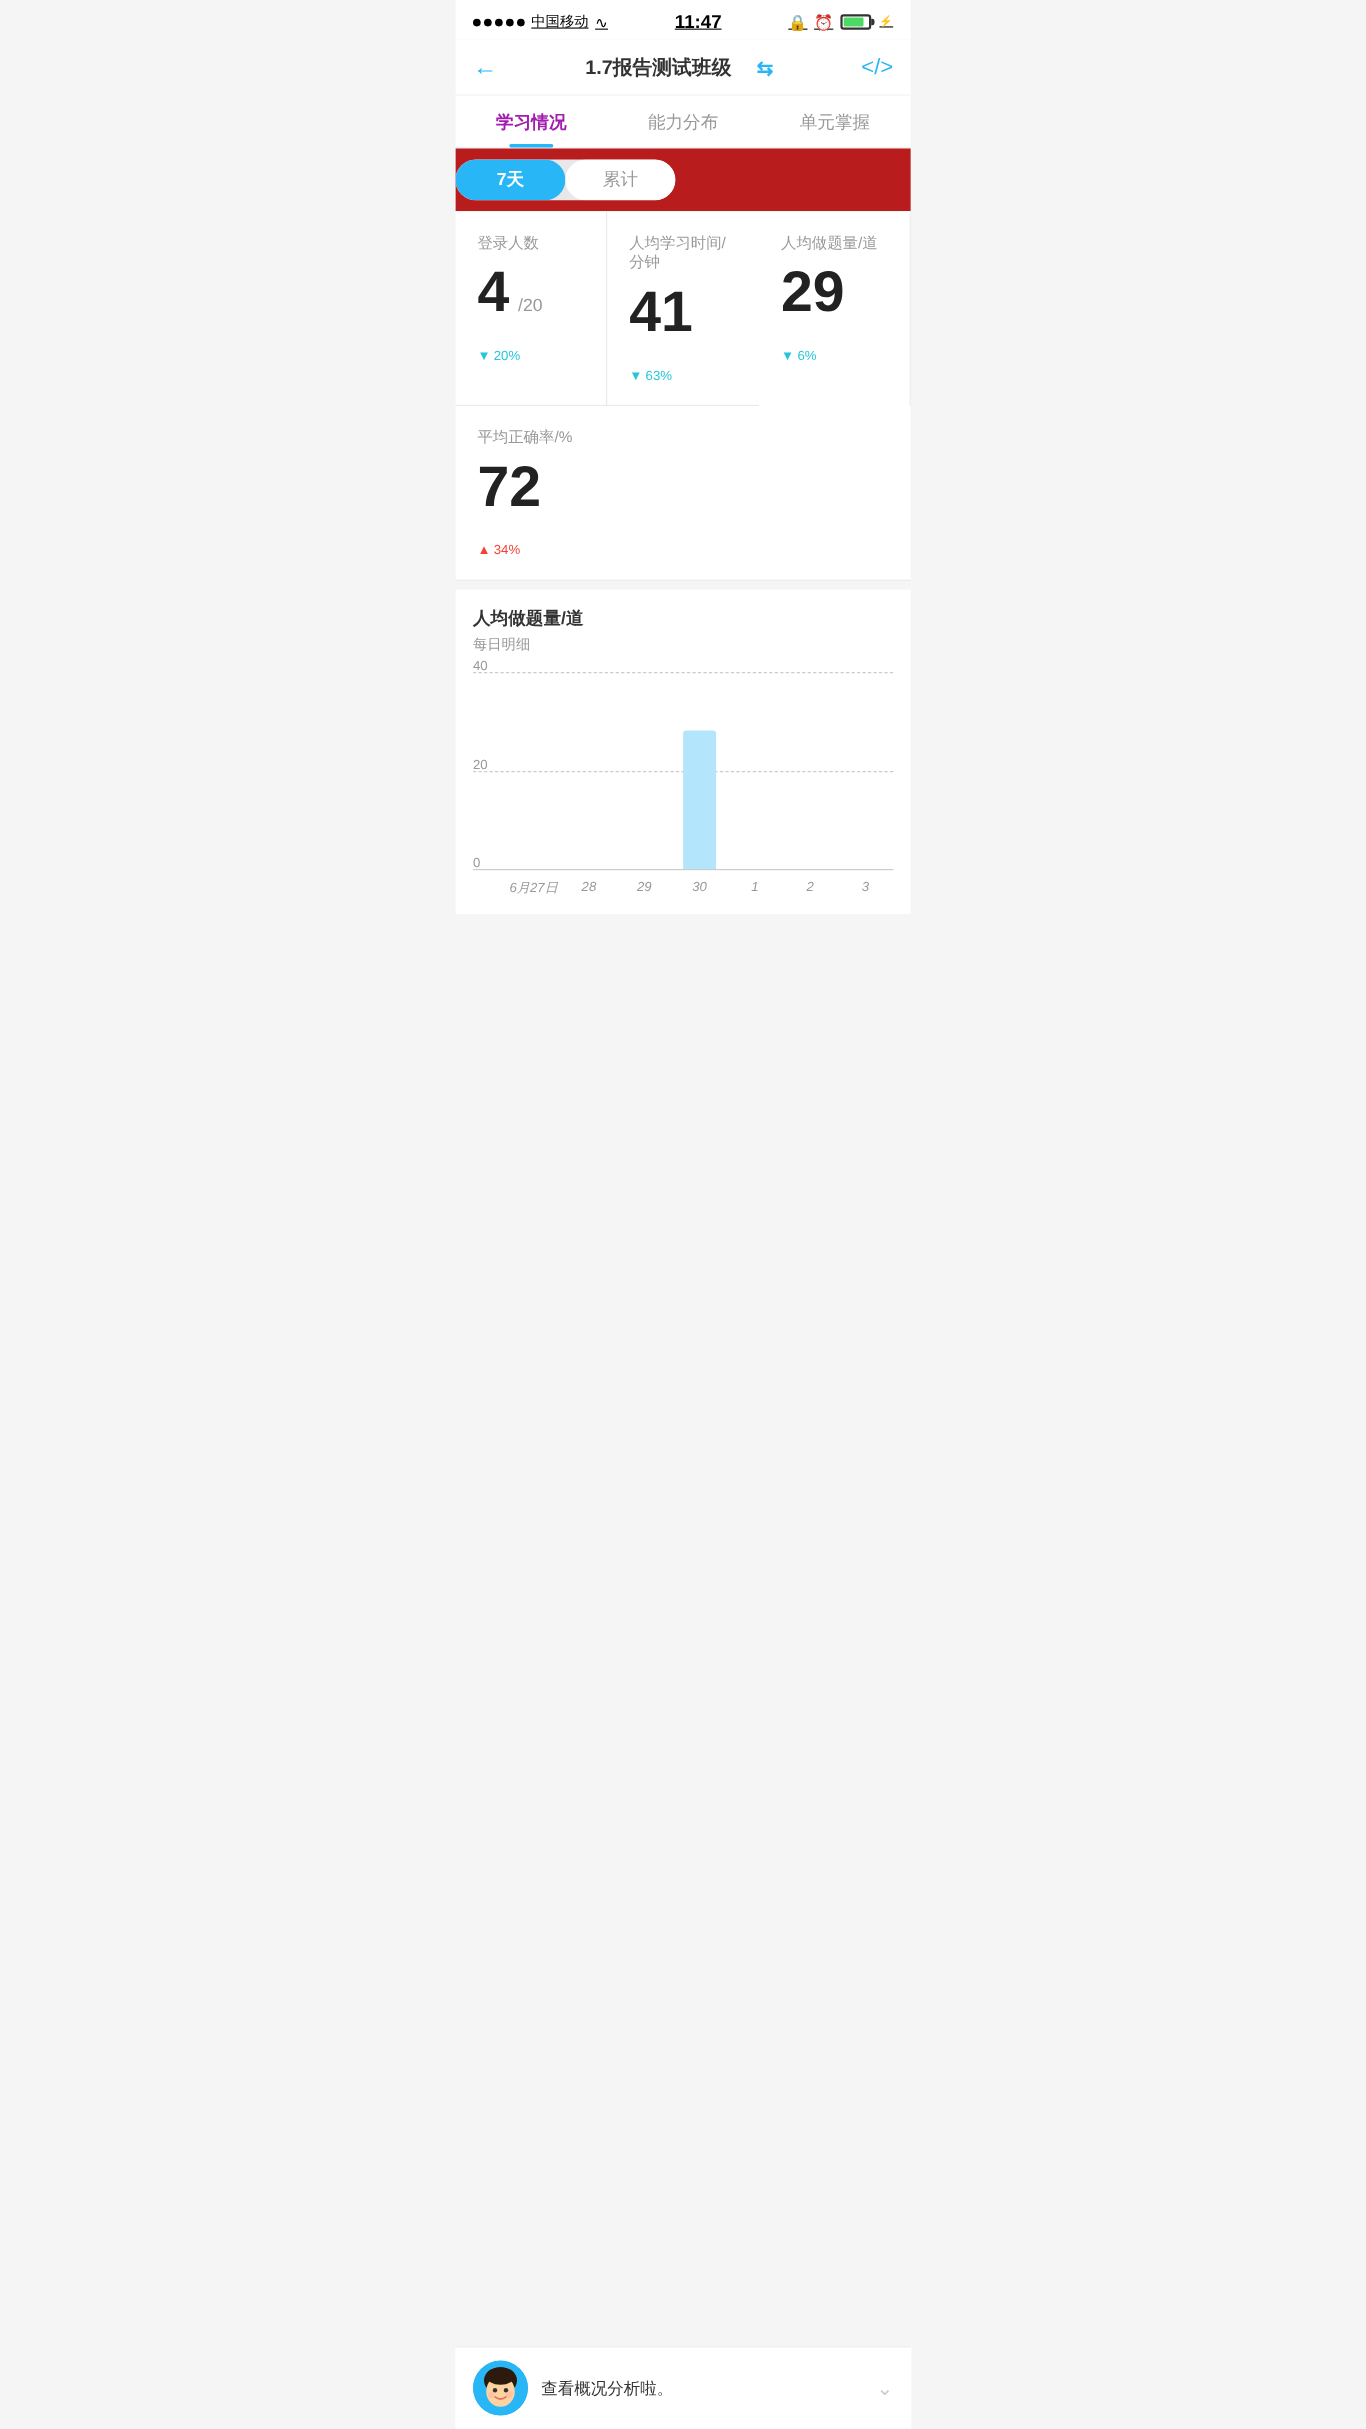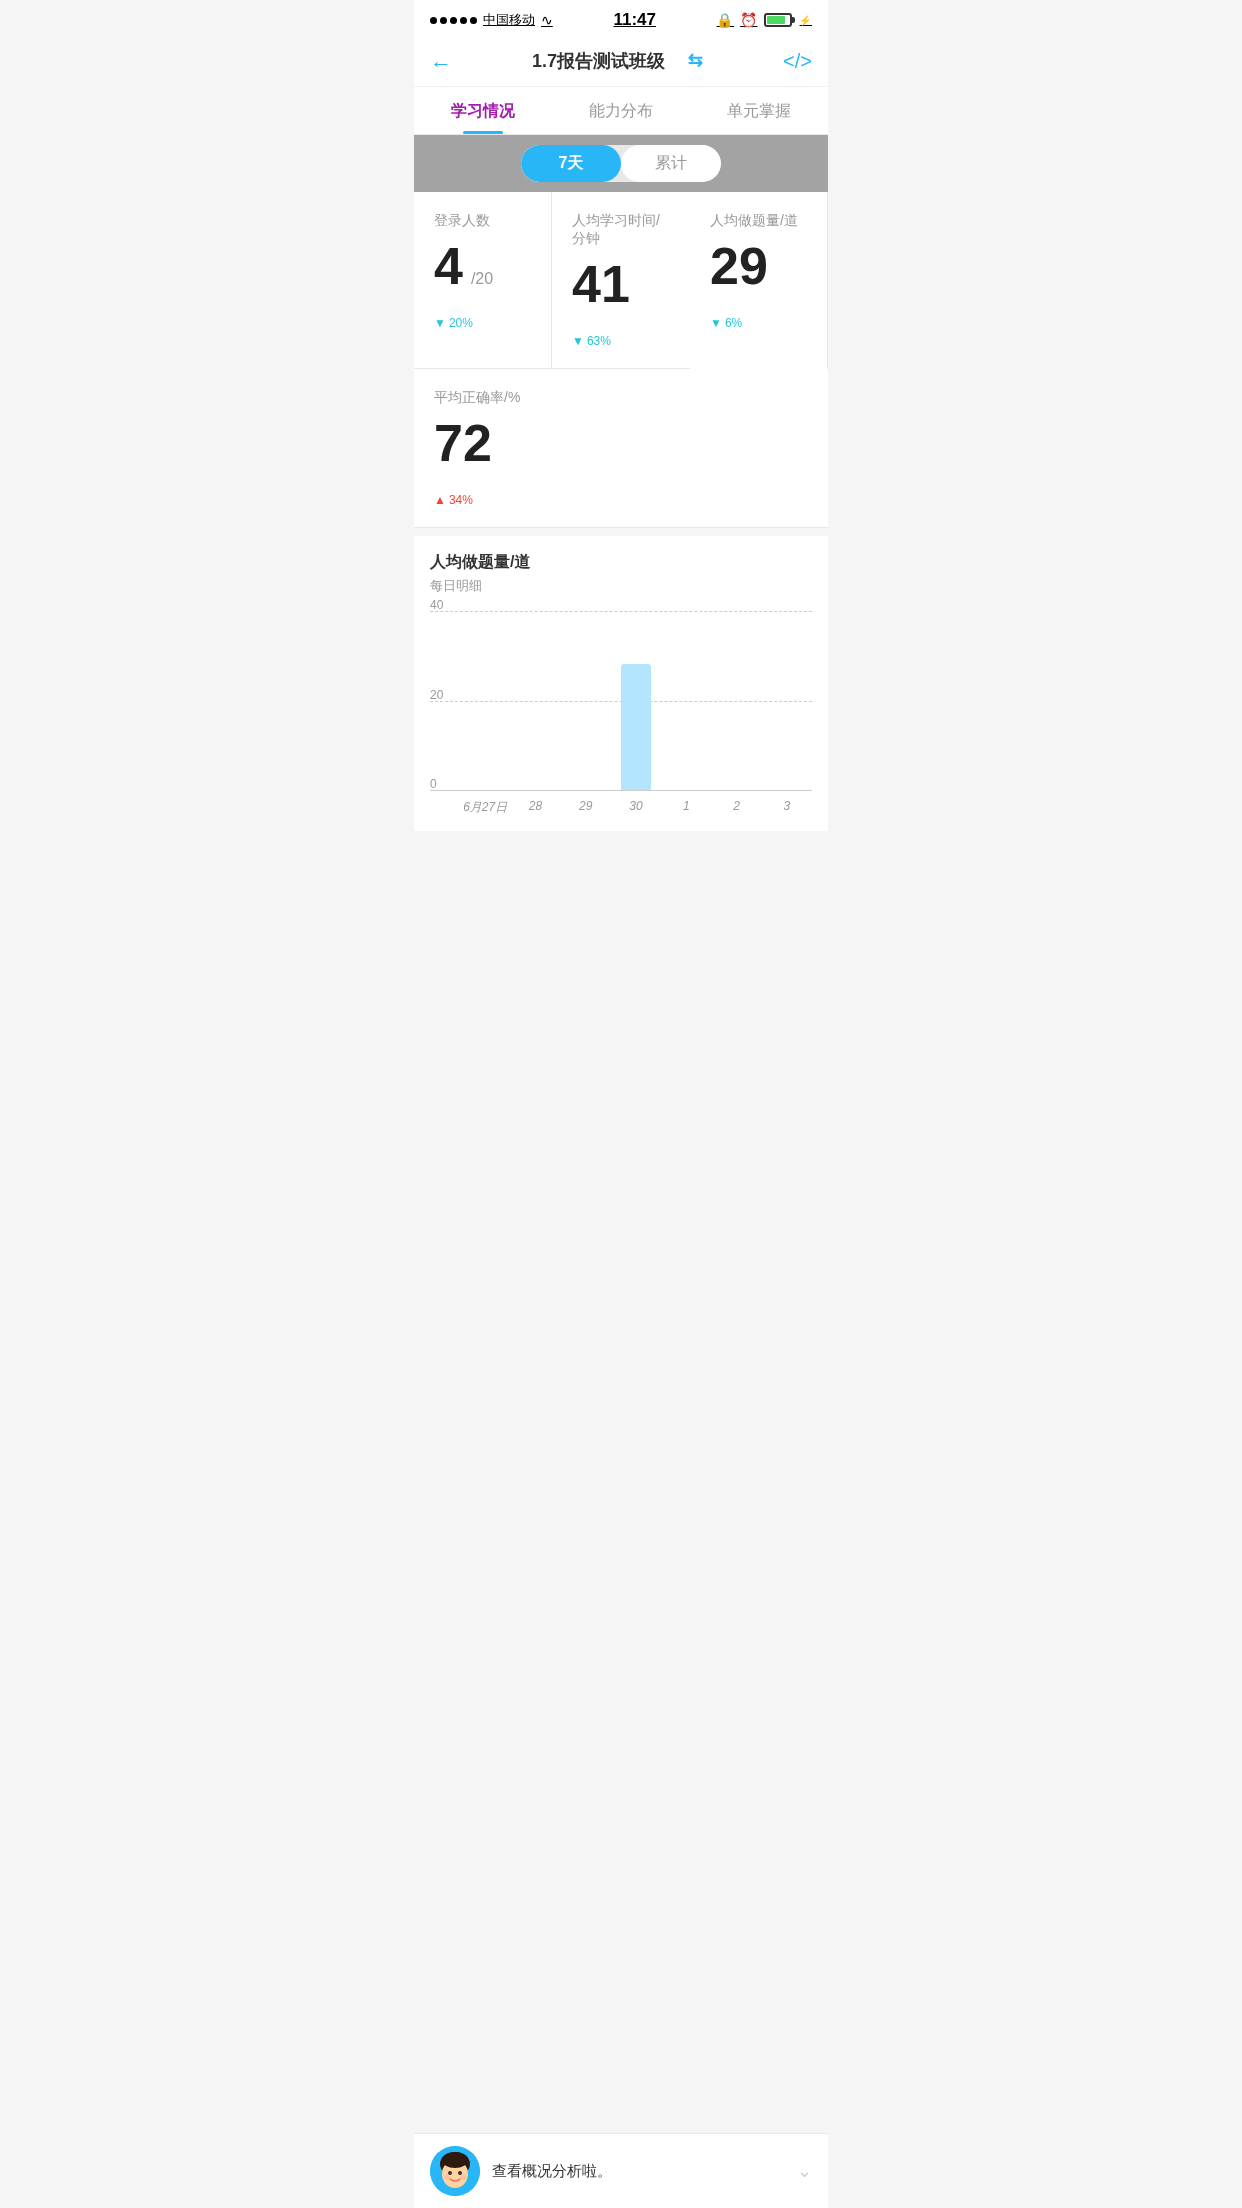--- a/index.html
+++ b/index.html
@@ -43,21 +43,21 @@
     
     .header {
       background: #fff;
       display: flex;
       align-items: center;
       justify-content: space-between;
       padding: 12px 16px 12px;
       border-bottom: 1px solid #f0f0f0;
     }
     .header-back { color: #29b6f6; font-size: 22px; cursor: pointer; }
-    .header-title { font-size: 18px; font-weight: 600; color: #333; display: flex; align-items: flex-start; gap: 23px; }
+    .header-title { font-size: 18px; font-weight: 600; color: #333; display: flex; align-items: flex-end; gap: 23px; }
     .header-shuffle { color: #29b6f6; font-size: 18px; }
     .header-share { color: #29b6f6; font-size: 20px; }
 
     
     .tabs {
       background: #fff;
       display: flex;
       border-bottom: 1px solid #e8e8e8;
     }
     .tab {
@@ -273,24 +273,24 @@
       font-size: 15px;
       color: #333;
       flex: 1;
     }
     .chat-chevron {
       color: #ccc;
       font-size: 18px;
     }
 
     .period-toggle-wrapper {
-      background: #a3a3a3;
+      background: #b91c1c;
       padding: 10px 0;
       display: flex;
-      justify-content: center;
+      justify-content: flex-start;
     }
   </style>
 </head>
 <body>
 
 <div class="status-bar">
   <div class="status-left">
     <div class="status-dots">
       <span></span>
         <span></span>

